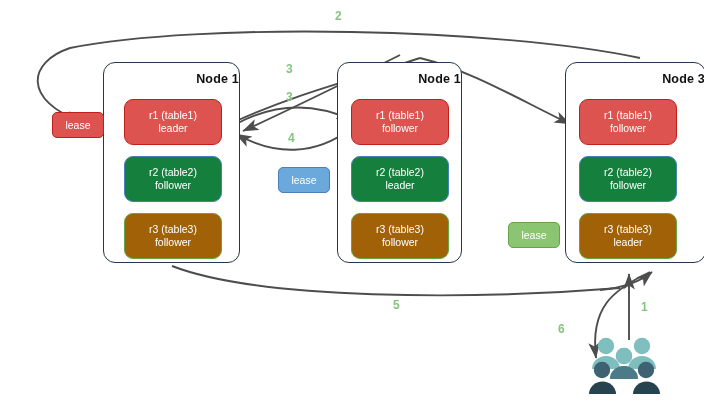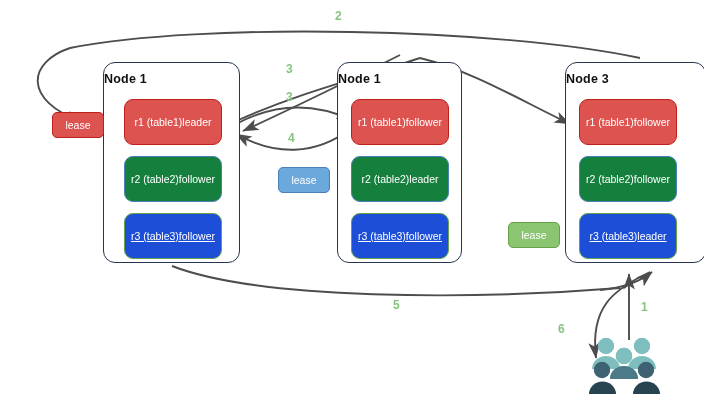--- a/index.html
+++ b/index.html
@@ -18,47 +18,47 @@
     background:#ffffff;
     border:1.6px solid #27364f;
     border-radius:12px;
     box-sizing:border-box;
     z-index:3;
   }
   .node-title{
     position:absolute;
     left:0;right:0;
     top:9px;
-    text-align:left;
+    text-align:right;
     font-size:12.5px;
     font-weight:bold;
     color:#101010;
     letter-spacing:.2px;
   }
   .replica{
     position:absolute;
     left:20px;
     width:98px;
     height:46px;
     border-radius:9px;
     box-sizing:border-box;
     display:flex;
-    flex-direction:row;
+    flex-direction:column;
     align-items:center;
     justify-content:center;
     color:#ffffff;
     font-size:10.5px;
     line-height:13px;
     text-align:center;
     border-width:1.6px;
     border-style:solid;
   }
   .rep-red{background:#dd5350;border-color:#c0201c;}
   .rep-blue{background:#15803d;border-color:#4a7fba;}
-  .rep-green{background:#1d4ed8;border-color:#66a349;text-decoration:underline;}
+  .rep-green{background:#a16207;border-color:#66a349;}
 
   .lease{
     position:absolute;
     width:52px;height:26px;
     border-radius:5px;
     box-sizing:border-box;
     display:flex;align-items:center;justify-content:center;
     color:#ffffff;font-size:10.5px;
     border-width:1.5px;border-style:solid;
     z-index:4;

